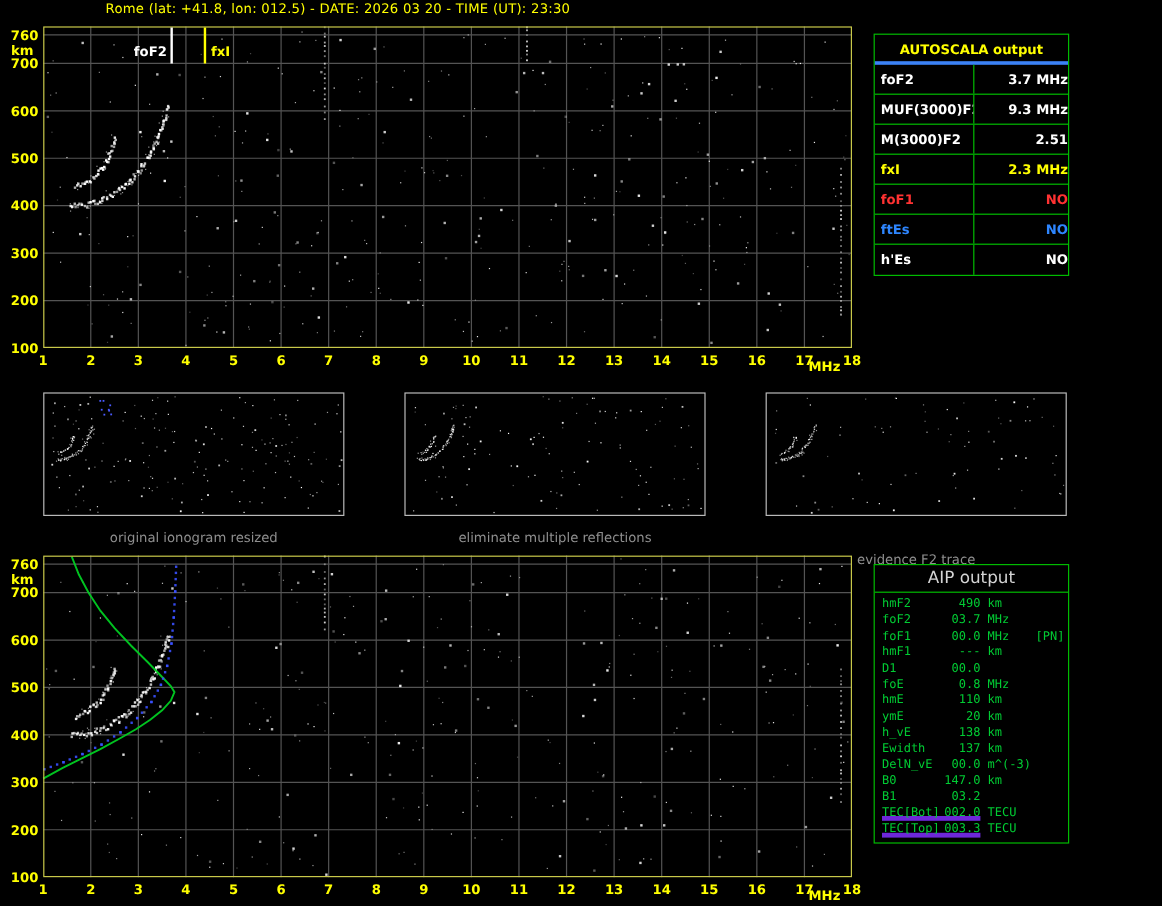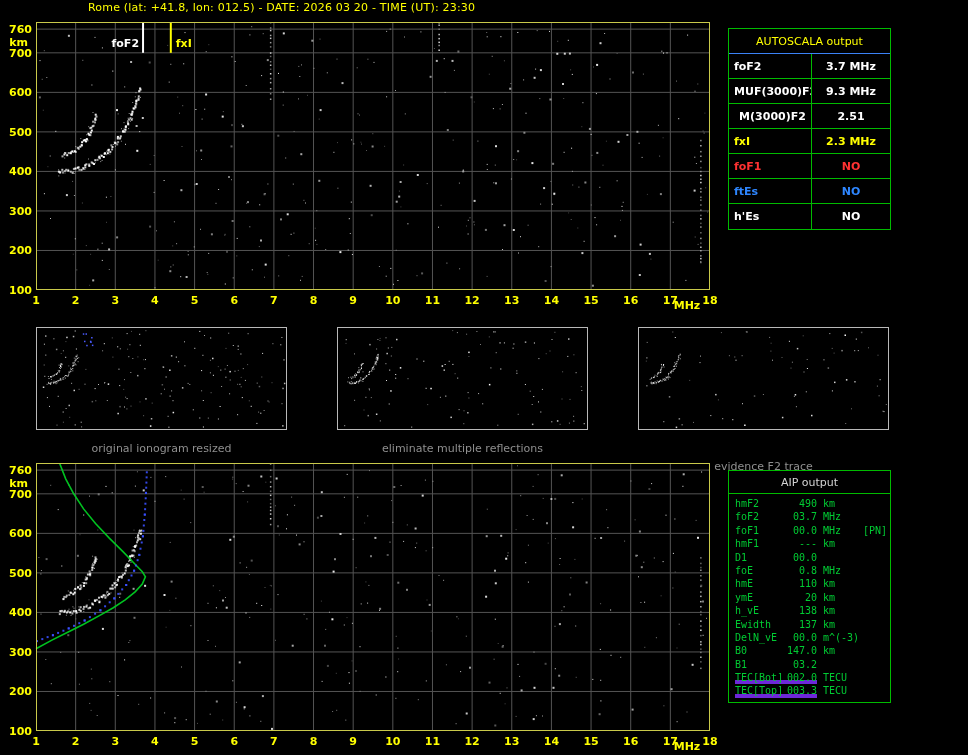--- a/index.html
+++ b/index.html
@@ -4,27 +4,27 @@
 <style>
 *{margin:0;padding:0;box-sizing:border-box}
 html,body{background:#000}
 #screen{position:relative;width:968px;height:755px;background:#000;overflow:hidden;font-family:"DejaVu Sans",sans-serif}
 .title{position:absolute;left:88px;top:1px;color:#ffff00;font-size:11px;font-weight:normal;letter-spacing:.2px;white-space:pre}
 .plot{position:absolute;left:6px;width:712px;height:293px}
 #plot-top{top:20px}
 #plot-bottom{top:461px}
 .panel{position:absolute;left:728px;width:163px;border:1px solid #00bb00;background:#000}
 #autoscala-panel{top:28px}
-.as-header{height:25px;line-height:25px;text-align:center;color:#ffff00;font-size:11px;font-weight:normal;border-bottom:1px solid #3b82f6}
+.as-header{height:25px;line-height:25px;text-align:center;color:#ffff00;font-size:11px;font-weight:bold;border-bottom:3px solid #3b82f6}
 .as-row{display:flex;height:25px;line-height:25px;font-size:11px;font-weight:bold;border-bottom:1px solid #00bb00}
 .as-row:last-child{border-bottom:0}
 .as-label{width:83px;padding-left:5px;border-right:1px solid #00bb00;overflow:hidden}
-.as-value{flex:1;text-align:center}
+.as-value{flex:1;text-align:right}
 #aip-panel{top:470px;height:233px;color:#00cc33;font-family:"DejaVu Sans Mono",monospace}
-.aip-header{height:23px;line-height:23px;text-align:center;color:#d4d4d4;font-size:11px;border-bottom:1px solid #00bb00;font-family:"DejaVu Sans",sans-serif}
+.aip-header{height:23px;line-height:23px;text-align:center;color:#d4d4d4;font-size:14px;border-bottom:1px solid #00bb00;font-family:"DejaVu Sans",sans-serif}
 #aip-rows{padding:3px 0 0 6px}
 .aip-row{display:flex;height:13.4px;line-height:13px;font-size:10px;white-space:pre}
 .aip-line{display:inline-flex}
 .aip-row.u .aip-line{border-bottom:4px solid #6d28d9}
 .aip-label{width:50px}
 .aip-value{width:32px;text-align:right}
 .aip-unit{margin-left:6px;width:38px}
 .aip-note{margin-left:2px}
 .thumb{position:absolute;top:327px;width:251px;height:103px;border:1px solid #b9b9b9;background:#000}
 .caption{position:absolute;top:442px;width:251px;text-align:center;color:#8f8f8f;font-size:11px}
@@ -725,21 +725,21 @@
     <div id="as-rows">
         <div class="as-row">
           <span class="as-label" style="color: rgb(255, 255, 255);">foF2</span>
           <span class="as-value" style="color: rgb(255, 255, 255);">3.7 MHz</span>
         </div>
         <div class="as-row">
           <span class="as-label" style="color: rgb(255, 255, 255);">MUF(3000)F2</span>
           <span class="as-value" style="color: rgb(255, 255, 255);">9.3 MHz</span>
         </div>
         <div class="as-row">
-          <span class="as-label" style="color: rgb(255, 255, 255); text-align: center;">M(3000)F2</span>
+          <span class="as-label" style="color: rgb(255, 255, 255);">M(3000)F2</span>
           <span class="as-value" style="color: rgb(255, 255, 255);">2.51</span>
         </div>
         <div class="as-row">
           <span class="as-label" style="color: rgb(255, 255, 0);">fxI</span>
           <span class="as-value" style="color: rgb(255, 255, 0);">2.3 MHz</span>
         </div>
         <div class="as-row">
           <span class="as-label" style="color: rgb(255, 50, 50);">foF1</span>
           <span class="as-value" style="color: rgb(255, 50, 50);">NO</span>
         </div>

